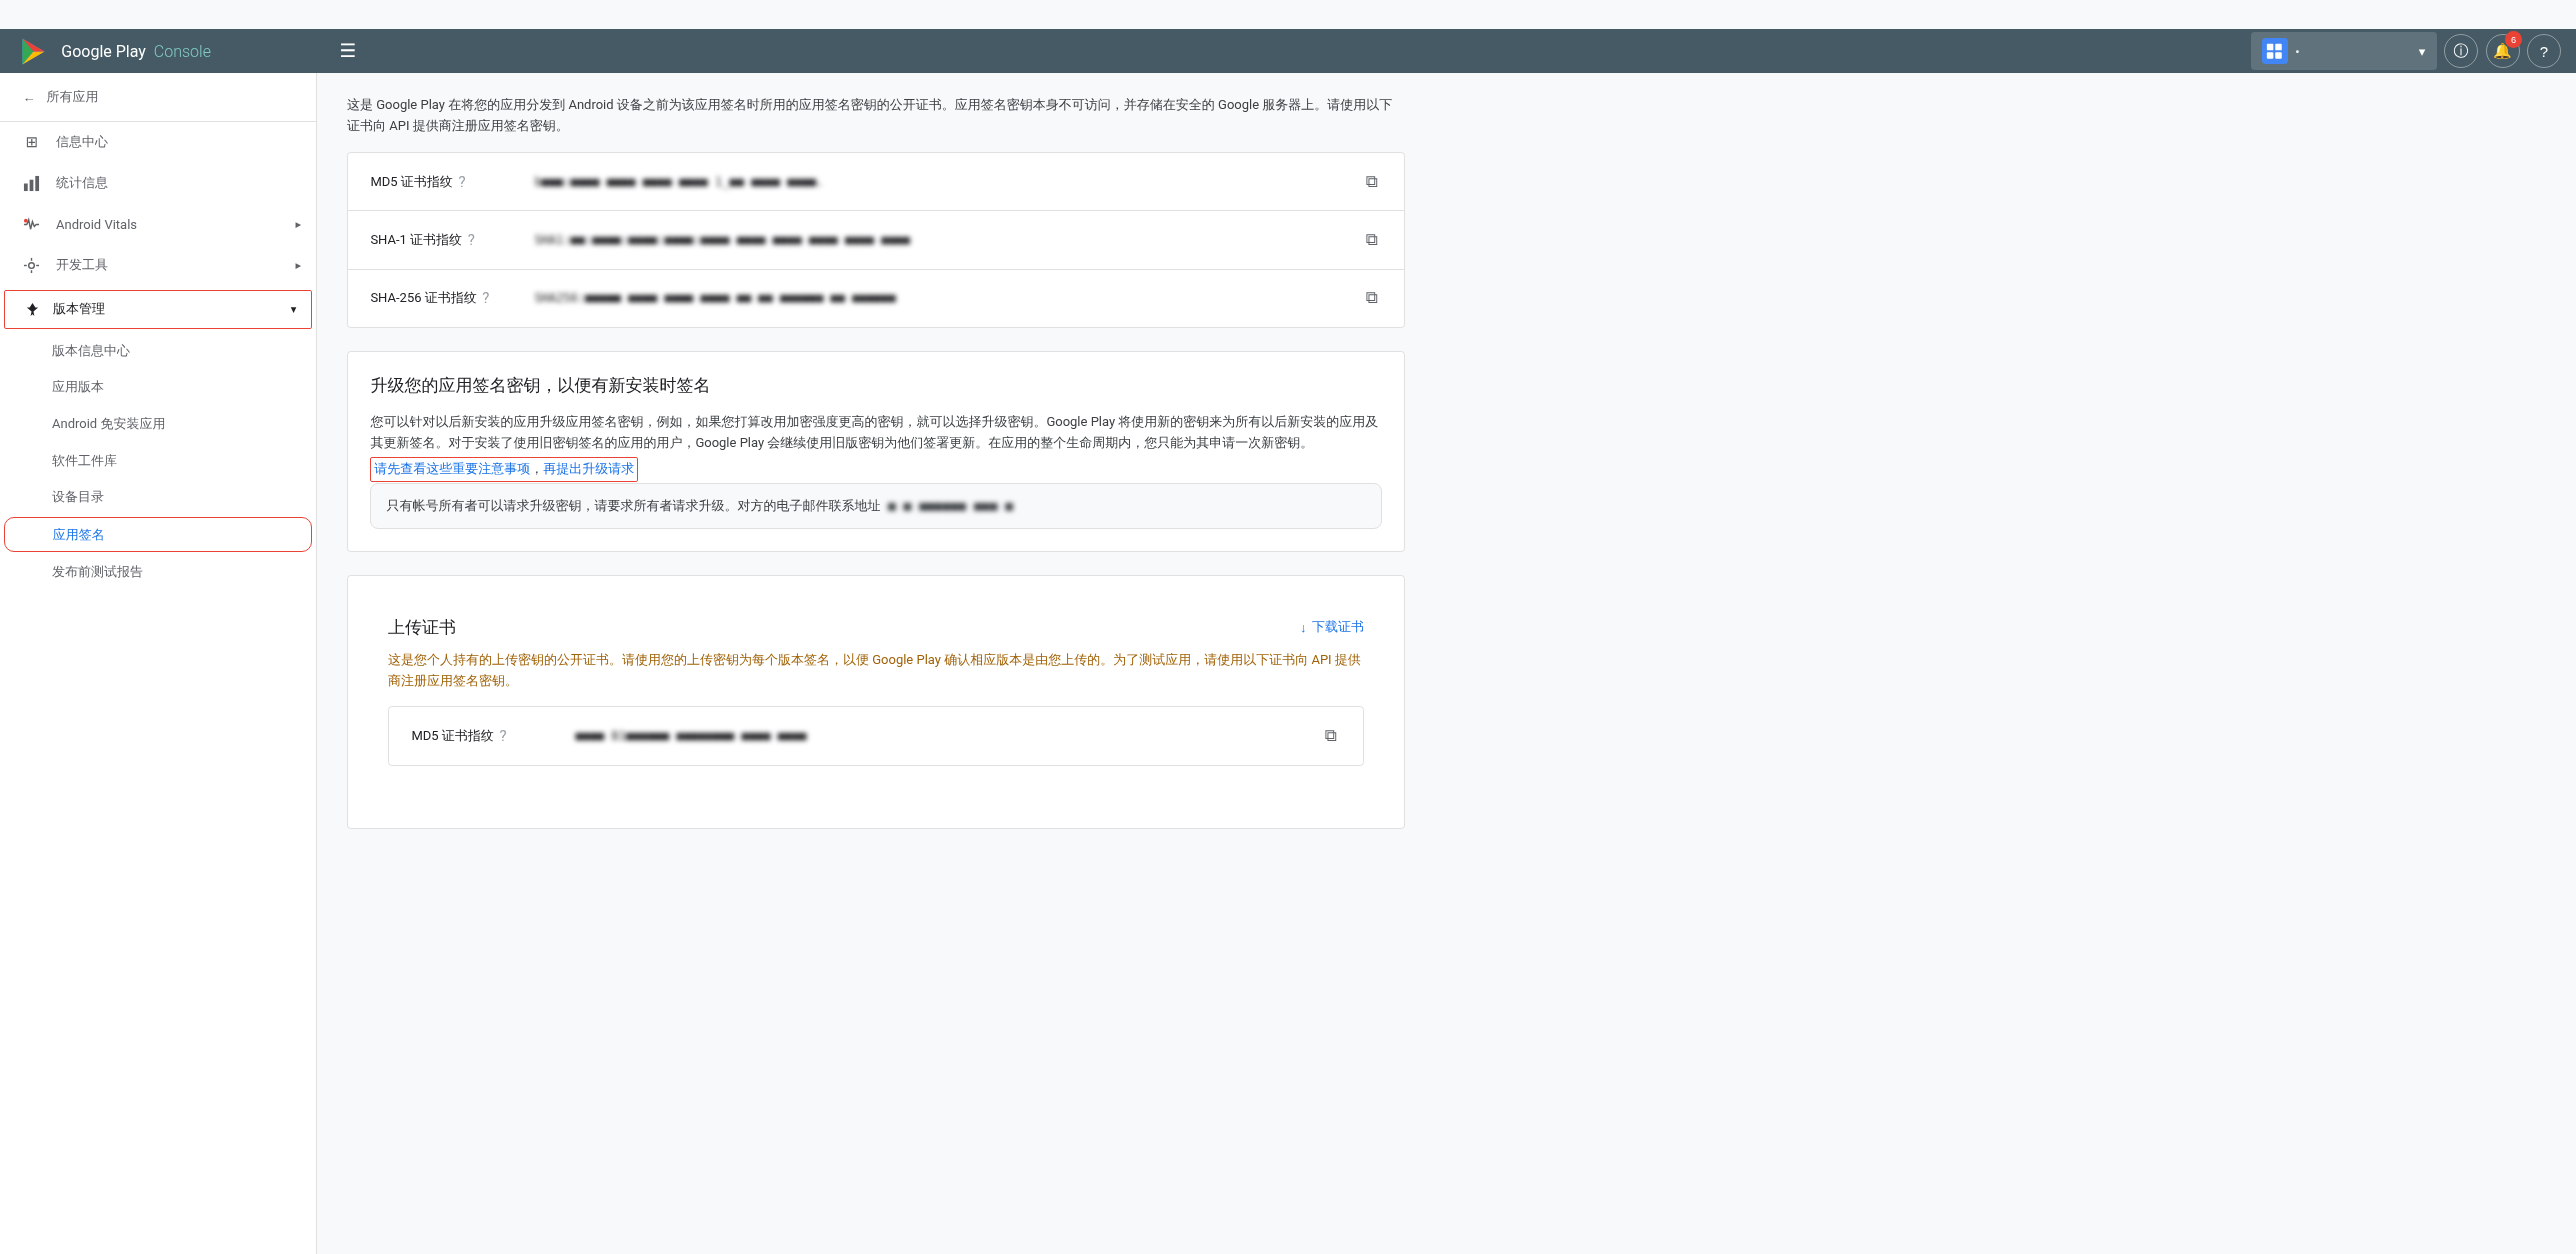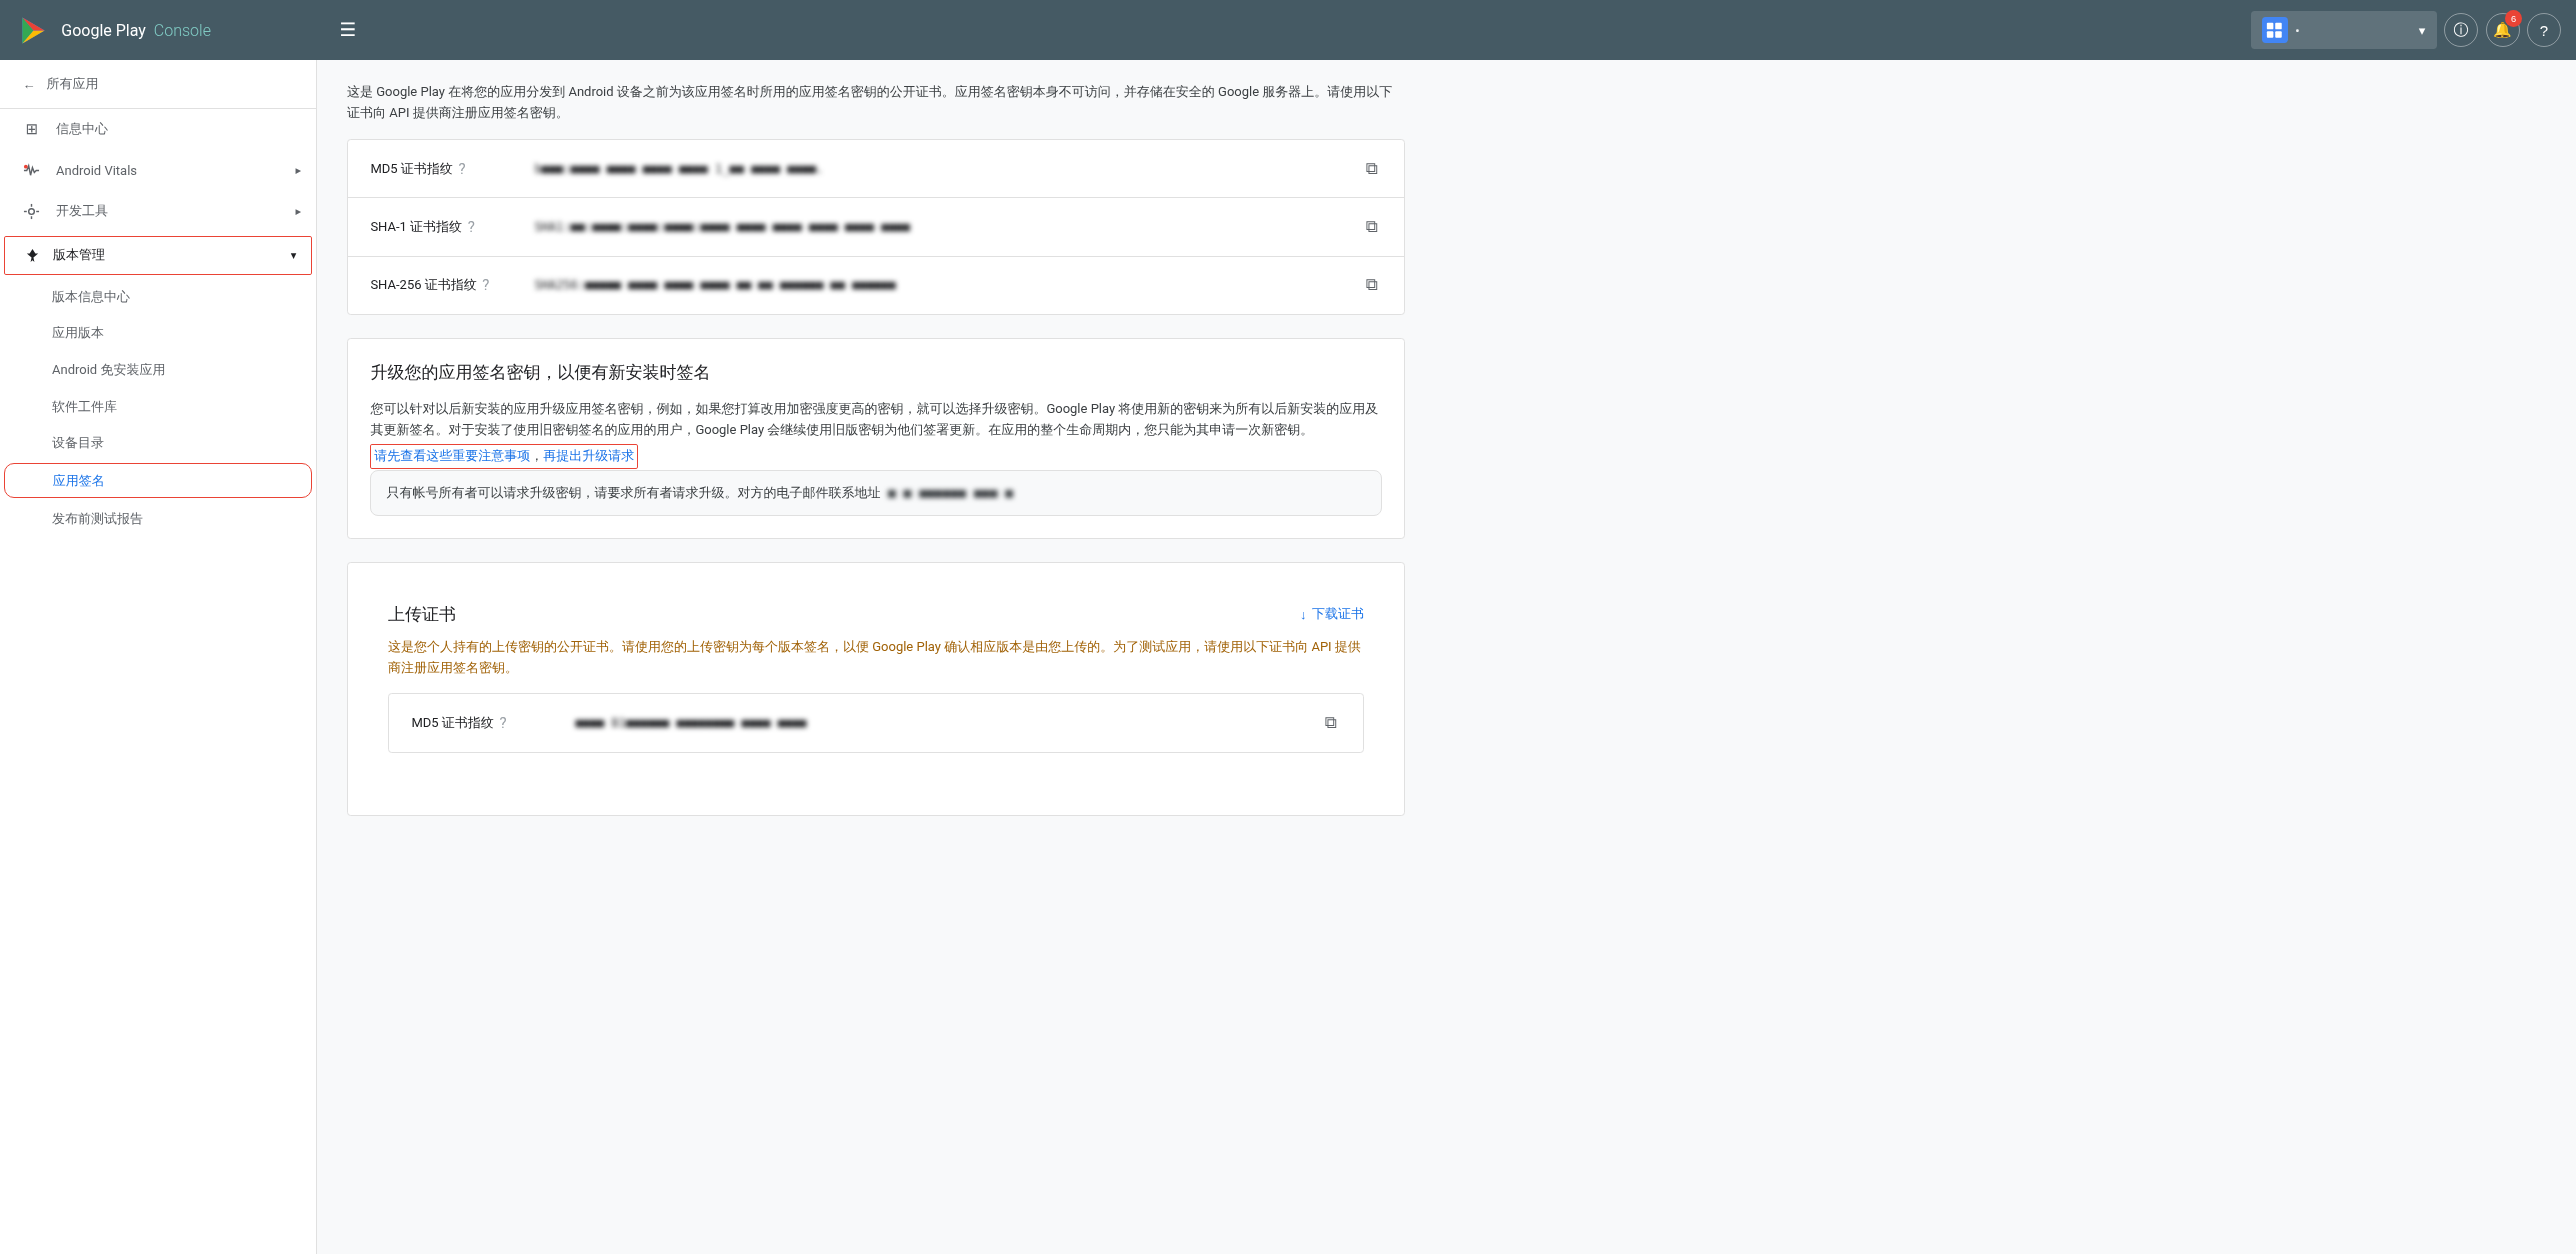--- a/index.html
+++ b/index.html
@@ -1,26 +1,27 @@
 <!DOCTYPE html>
 <html style="font-size:15px"><head>
   <meta charset="utf-8">
   <style>
     * { box-sizing: border-box; margin: 0; padding: 0; }
     body { font-family: 'Roboto', Arial, sans-serif; font-size: 13px; color: #202124; background: #f8f9fa; display: flex; flex-direction: column; height: 100vh; overflow: hidden; }
 
     
     .top-header {
-      height: 60px;
+      height: 44px;
       background: #455a64;
       display: flex;
       align-items: center;
       padding: 0 15px;
       flex-shrink: 0;
       color: white;
+      margin-top: 29px;
     }
     .header-logo {
       display: flex;
       align-items: center;
       gap: 9.3px;
       width: 317px;
     }
     .logo-icon {
       width: 37px;
       height: 37px;
@@ -399,20 +400,30 @@
     <div class="sidebar-back">
       <span>←</span>
       <span>所有应用</span>
     </div>
 
     <div class="sidebar-item">
       <span class="sidebar-item-icon">⊞</span>
       <span>信息中心</span>
     </div>
 
+    <div class="sidebar-item">
+      <span class="sidebar-item-icon">
+        <svg width="17" height="17" viewBox="0 0 18 18" fill="none">
+          <rect x="1" y="9" width="4" height="8" fill="#5f6368"></rect>
+          <rect x="7" y="5" width="4" height="12" fill="#5f6368"></rect>
+          <rect x="13" y="1" width="4" height="16" fill="#5f6368"></rect>
+        </svg>
+      </span>
+      <span>统计信息</span>
+    </div>
 
     <div class="sidebar-item">
       <span class="sidebar-item-icon">
         <svg width="17" height="17" viewBox="0 0 18 18" fill="none">
           <polyline points="1,9 4,9 6,4 8,14 10,6 12,11 14,9 17,9" stroke="#5f6368" stroke-width="1.5" fill="none"></polyline>
           <circle cx="3" cy="5" r="2" fill="#ea4335"></circle>
         </svg>
       </span>
       <span>Android Vitals</span>
       <span class="expand-icon">▸</span>

